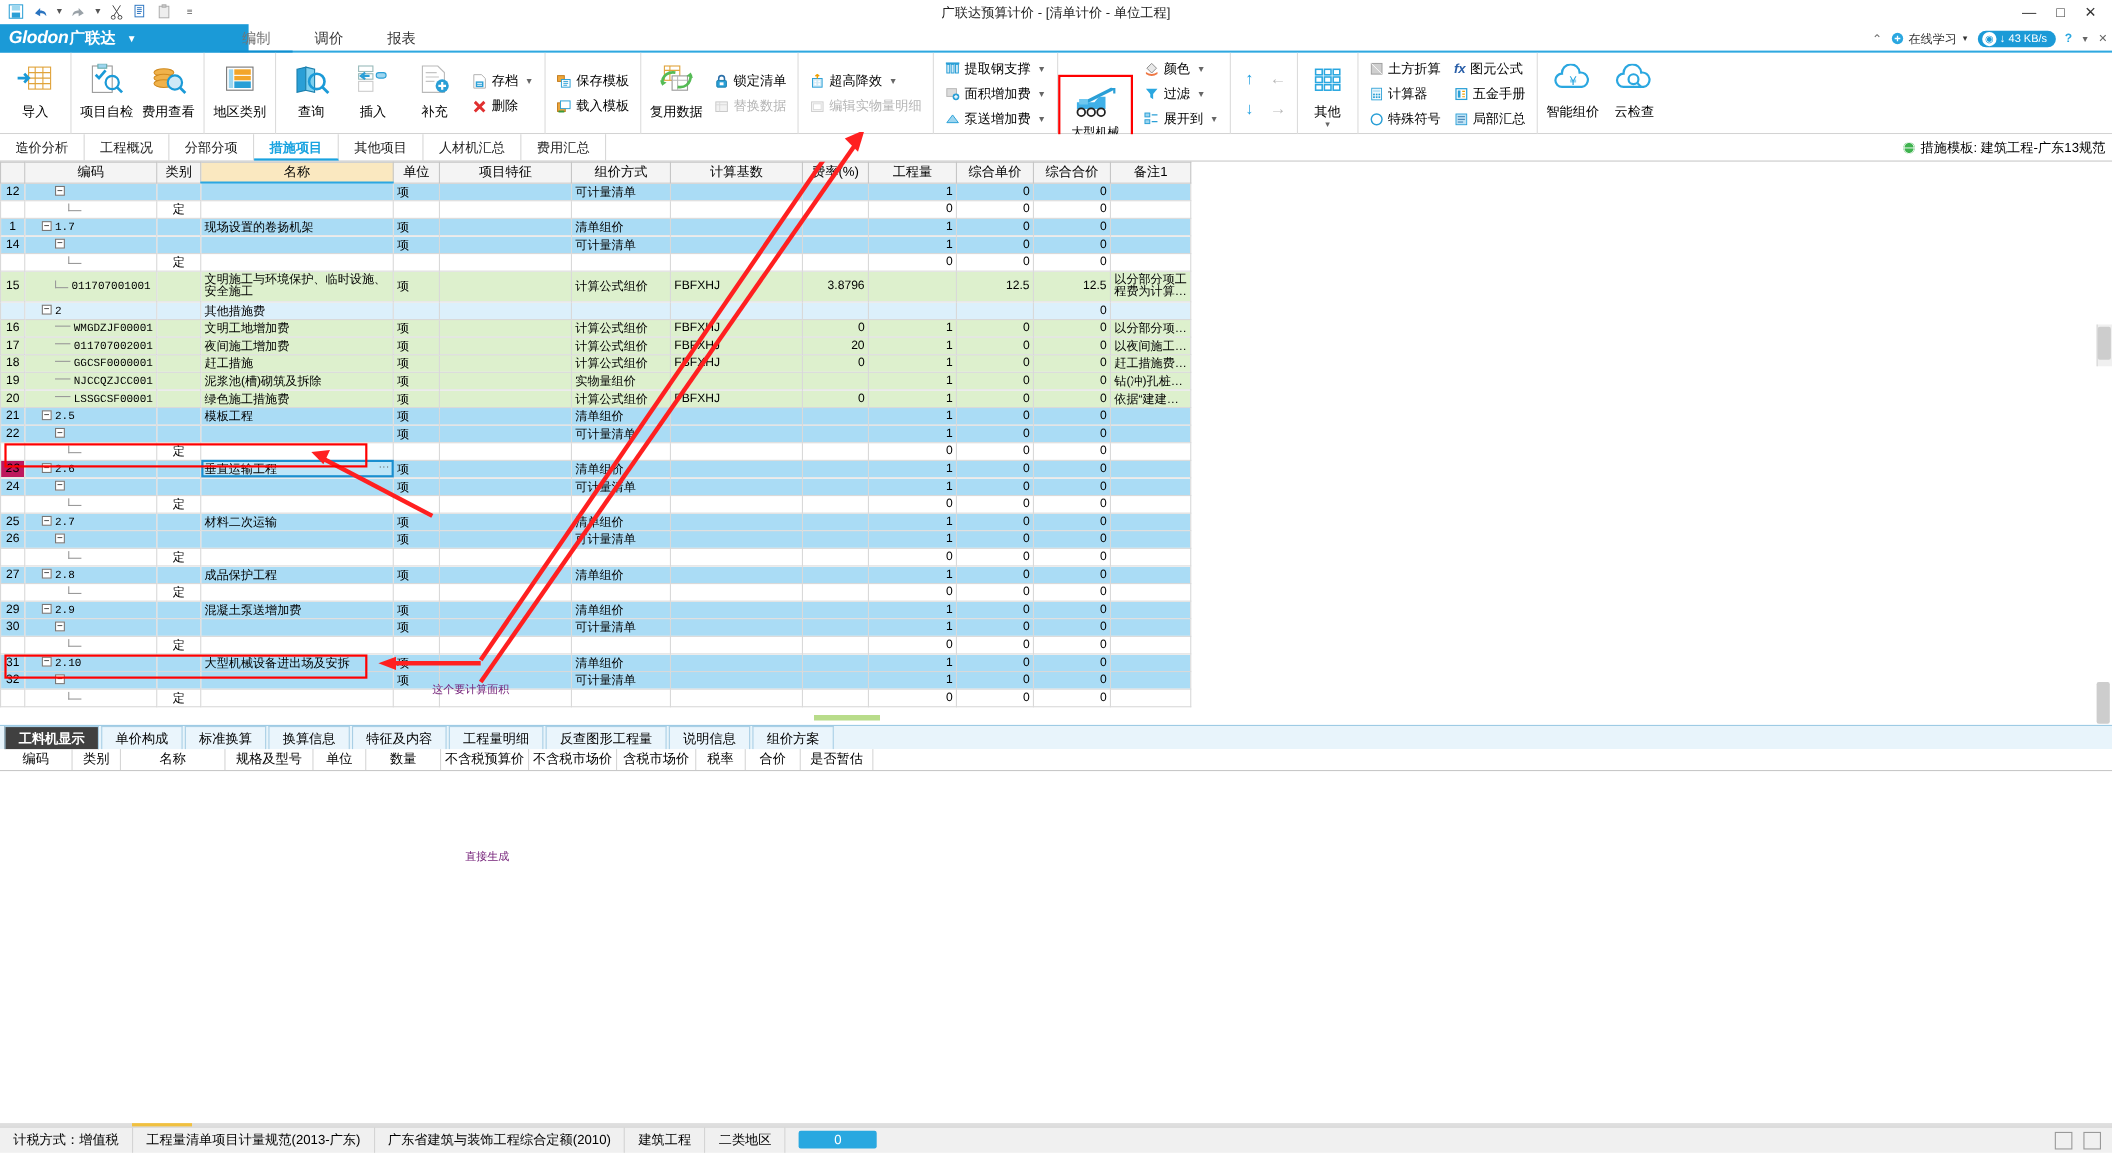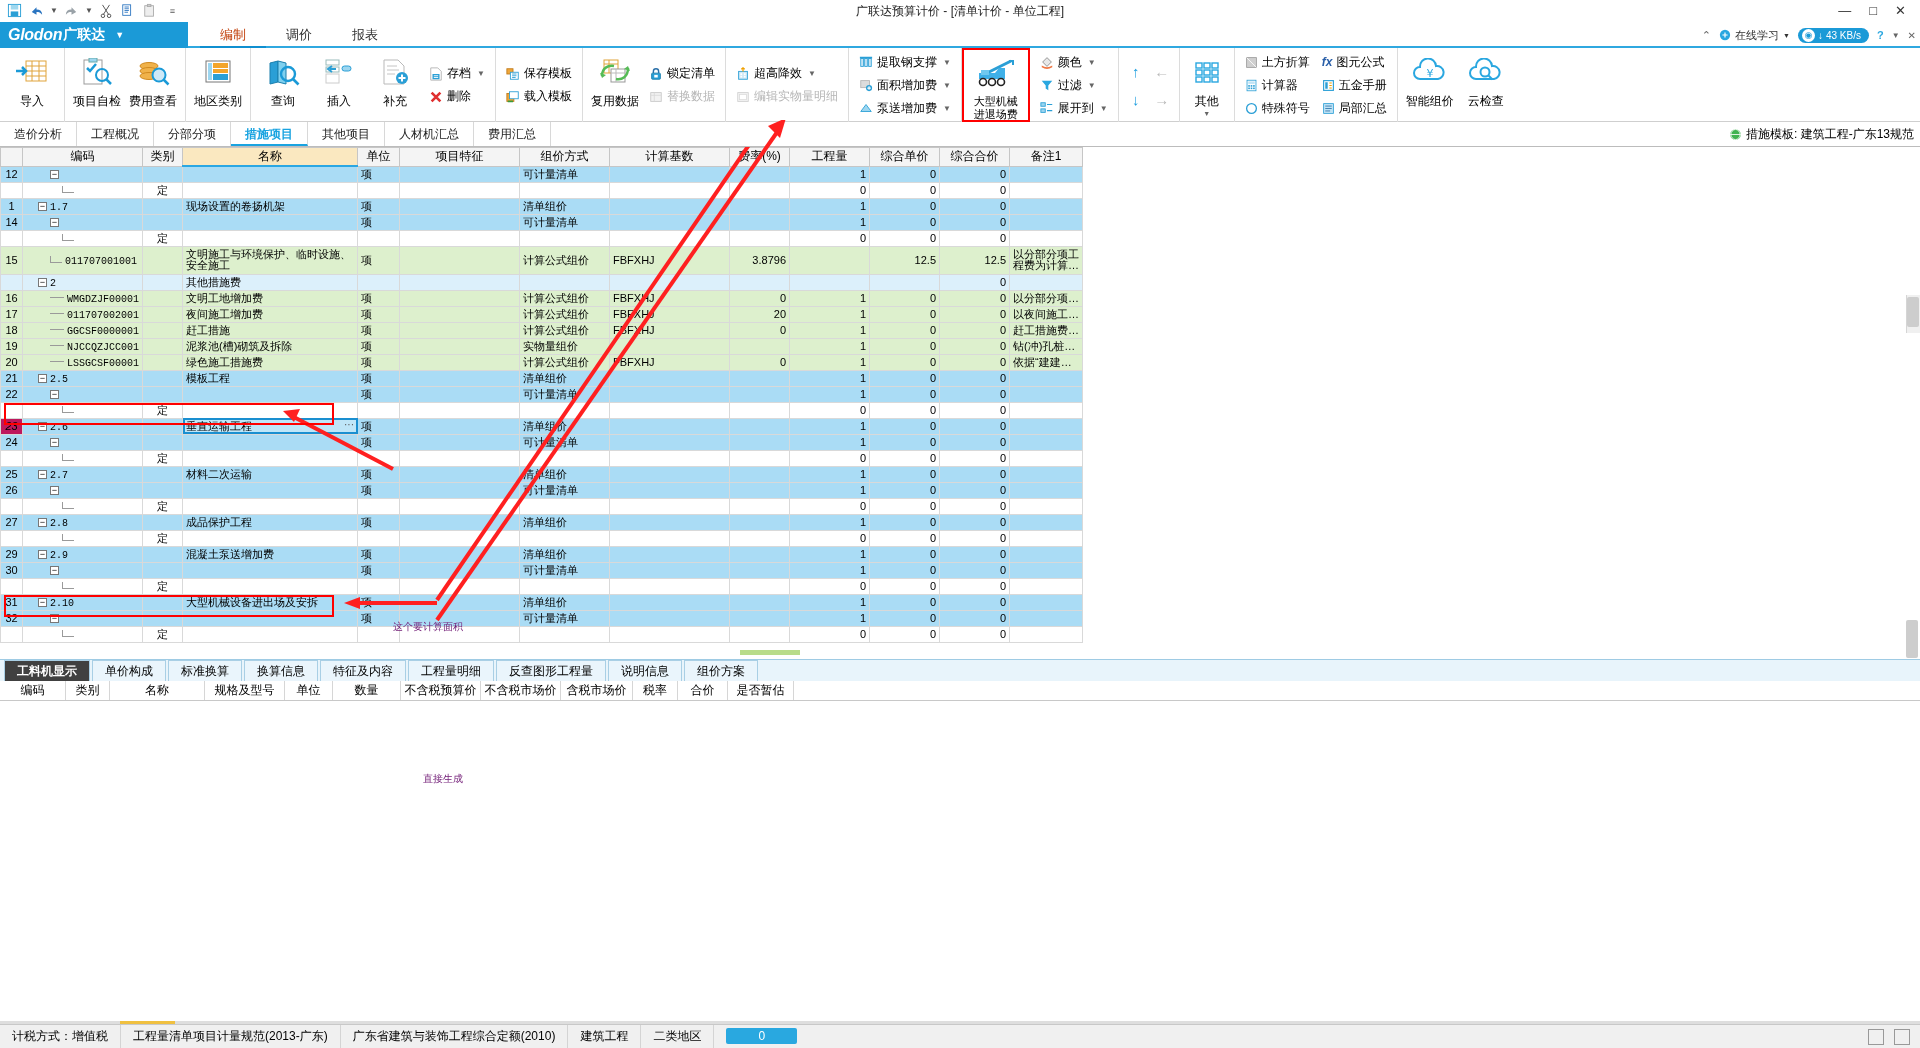--- a/index.html
+++ b/index.html
@@ -11,48 +11,48 @@
   
   .titlebar{ position:relative; height:22px; background:#fff; border-bottom:0px solid #ddd; }
   .title-text{ position:absolute; left:0; right:0; top:3px; text-align:center; font-size:12px; color:#222;}
   .qat{ position:absolute; left:6px; top:2px; display:flex; align-items:center; gap:5px; }
   .qat .ic{ width:17px; height:17px; display:inline-flex; align-items:center; justify-content:center; cursor:pointer;}
   .win-btns{ position:absolute; right:4px; top:0; display:flex; align-items:center; gap:18px; height:22px; padding-right:10px;}
   .win-btns span{ font-size:13px; color:#333; cursor:pointer; line-height:22px;}
 
   
   .menurow{ height:26px; background:#fff; position:relative; border-bottom:2px solid #2fa8e0; }
-  .brand{ position:absolute; left:0; top:0; width:188px; height:26px; background:#1b9ad7;
+  .brand{ position:absolute; left:0; top:0; width:226px; height:26px; background:#1b9ad7;
           color:#fff; display:flex; align-items:center; padding-left:8px; }
   .brand .logo{ font-style:italic; font-weight:bold; font-size:16px; letter-spacing:-0.3px;}
   .brand .cn{ font-size:14px; font-weight:bold; margin-left:1px;}
   .brand .caret{ margin-left:10px; font-size:9px;}
   .mtabs{ position:absolute; left:200px; top:0; display:flex; height:26px; }
   .mtab{ padding:0 20px; line-height:26px; font-size:13px; color:#333; cursor:pointer; }
-  .mtab.active{ color:#c2410c; border-bottom:2px solid #0f8fd0; position:relative; top:0;}
+  .mtab.active{ color:#737373; border-bottom:2px solid #0f8fd0; position:relative; top:0;}
   .menurow-right{ position:absolute; right:4px; top:0; height:26px; display:flex; align-items:center; gap:8px; font-size:11px;}
   .chip{ display:flex; align-items:center; gap:4px; color:#333; cursor:pointer;}
   .netchip{ background:#1b9ad7; color:#fff; border-radius:9px; padding:1px 8px 1px 4px; display:flex; align-items:center; gap:3px; font-size:10px;}
   .netchip .globe{ background:#fff; color:#1b9ad7; border-radius:50%; width:13px; height:13px; display:inline-flex; align-items:center; justify-content:center; font-size:9px;}
 
   
   .ribbon{ height:74px; background:#fff; border-bottom:1px solid #cfcfcf; display:flex; align-items:stretch; position:relative;}
   .grp{ display:flex; align-items:flex-start; padding:2px 4px; border-right:1px solid #dcdcdc; height:74px;}
   .big{ width:56px; display:flex; flex-direction:column; align-items:center; justify-content:flex-start; padding-top:4px; cursor:pointer;}
   .big .gl{ height:38px; display:flex; align-items:center; justify-content:center;}
   .big .lbl{ font-size:12px; margin-top:1px; white-space:nowrap;}
   .big.two .lbl{ font-size:11px; line-height:12px; text-align:center;}
   .col{ display:flex; flex-direction:column; justify-content:center; height:70px; gap:2px; padding:0 3px;}
   .smitem{ display:flex; align-items:center; gap:4px; font-size:12px; height:21px; padding:0 3px; cursor:pointer; white-space:nowrap;}
   .smitem.dis{ color:#b5b5b5;}
   .smitem .cd{ font-size:8px; color:#666; margin-left:2px;}
   .arrowbtn{ font-size:15px; width:22px; text-align:center; cursor:pointer;}
   .arrowbtn.blue{ color:#22a0e0;}
   .arrowbtn.gray{ color:#b9b9b9;}
-  .redbox{ border:2px solid #ff0000; }
+  .redbox{ border:2px solid #ff0000;margin-top:20px; }
 
   
   .sheettabs{ height:25px; background:#fff; border-bottom:1px solid #bcbcbc; display:flex; align-items:stretch; position:relative;}
   .stab{ padding:0 14px; line-height:24px; font-size:12px; border-right:1px solid #d8d8d8; cursor:pointer; color:#222;}
   .stab.active{ color:#19a3e0; font-weight:bold; border-bottom:2px solid #19a3e0;}
   .sheettabs-right{ position:absolute; right:6px; top:0; line-height:24px; font-size:12px; display:flex; align-items:center; gap:4px;}
 
   
   .gridwrap{ position:relative; height:511px; background:#fff; }
   table.grid{ border-collapse:collapse; table-layout:fixed; }

